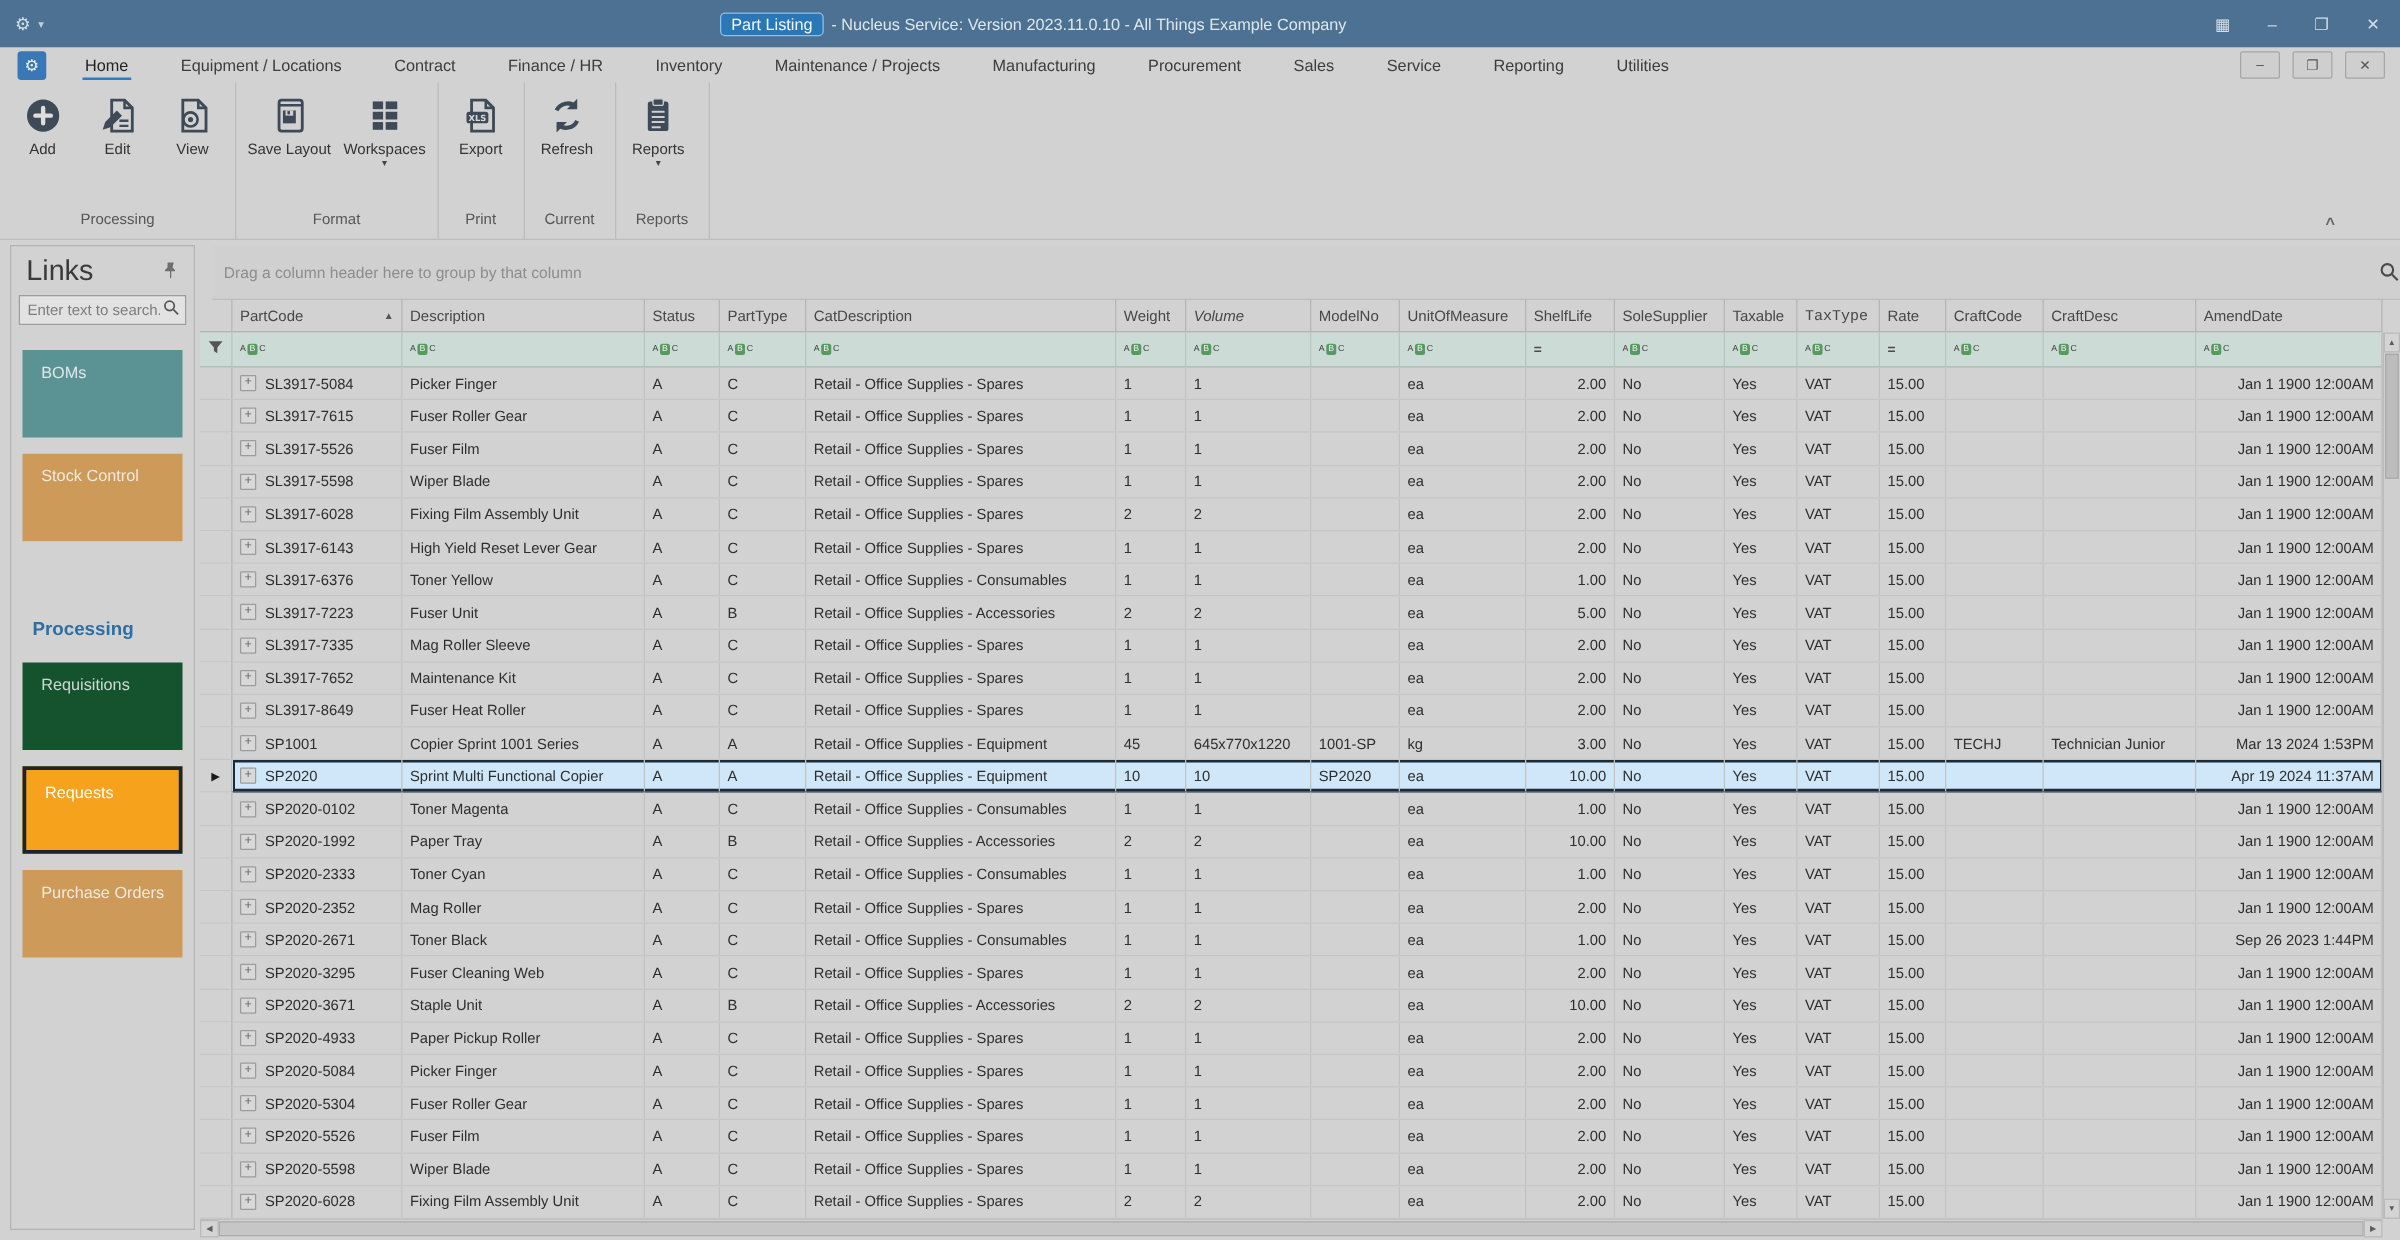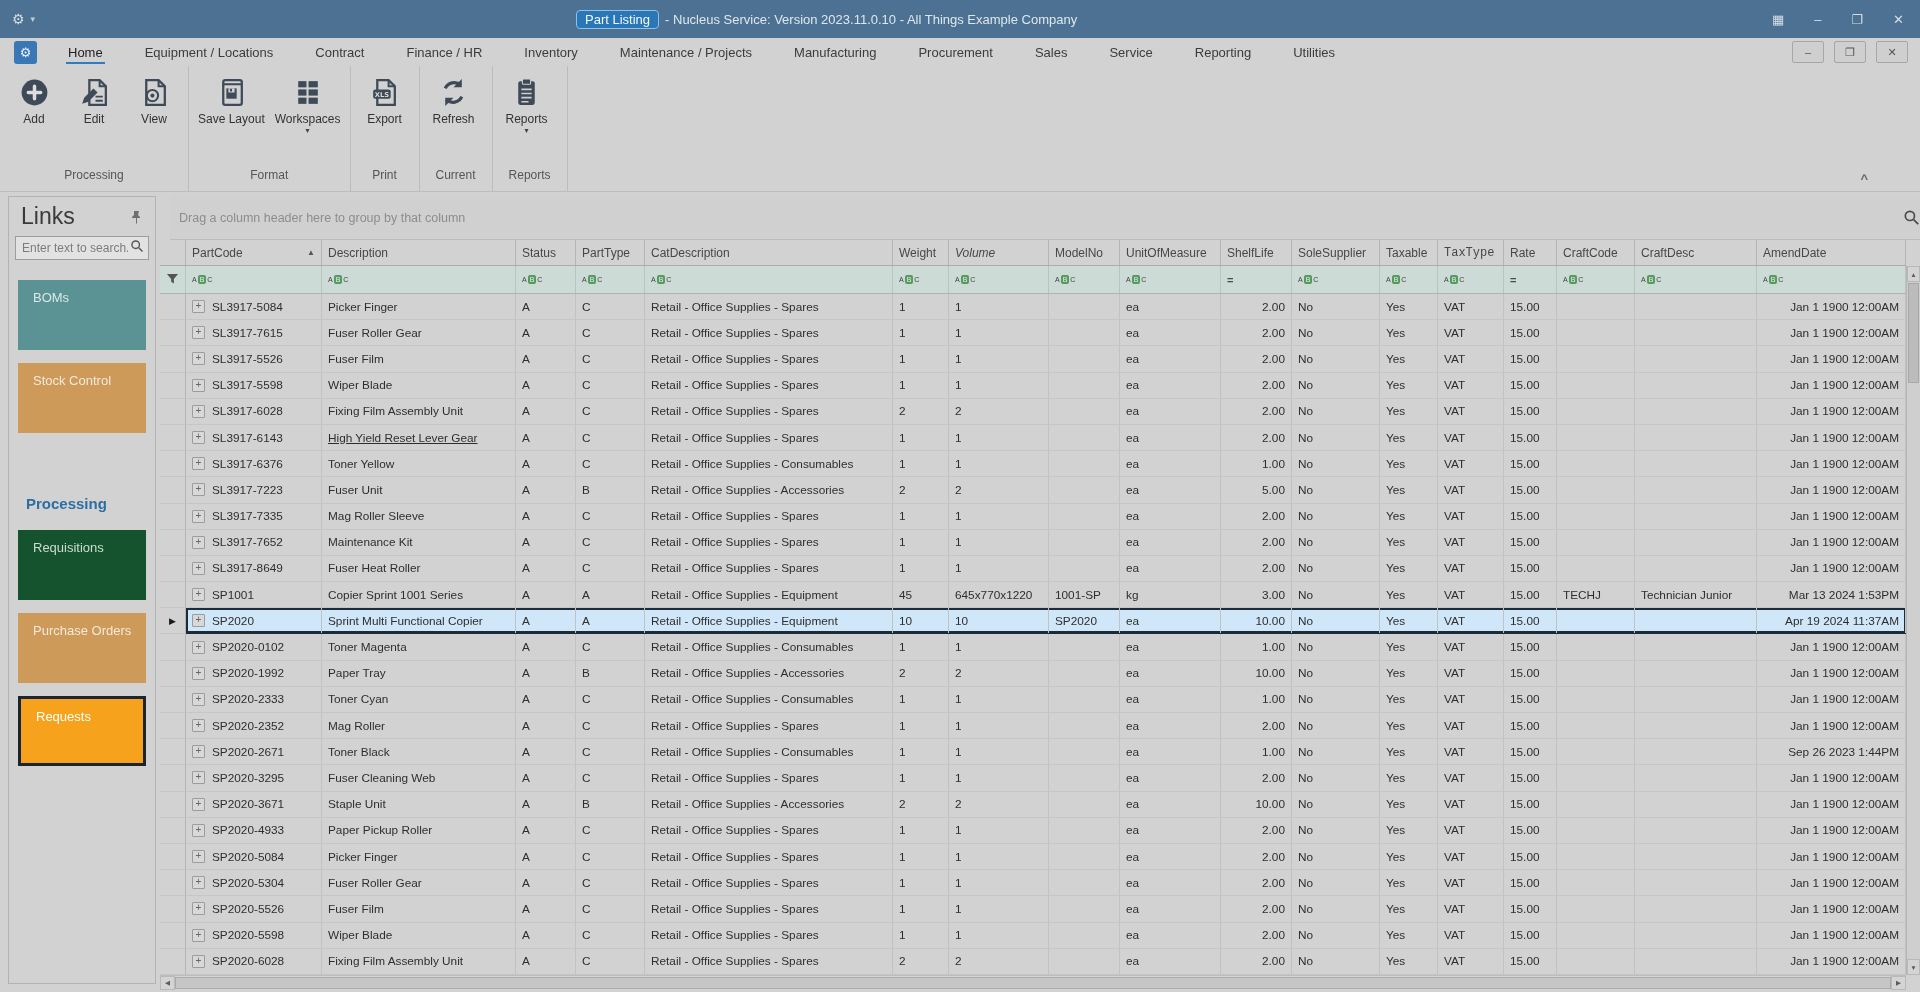--- a/index.html
+++ b/index.html
@@ -293,22 +293,22 @@
     </span>
   </div>
   <div class="sb-body">
       <div class="sb-sec">
         <div class="tile" style="background: rgb(91, 147, 149);">BOMs</div>
         <div class="tile" style="background: rgb(205, 154, 89);">Stock Control</div>
       </div>
       <div class="sb-sec second">
         <div class="sb-sec-head">Processing</div>
         <div class="tile" style="background: #14532d;">Requisitions</div>
+        <div class="tile sel" style="background: rgb(247, 162, 29);">Requests</div>
         <div class="tile" style="background: rgb(205, 154, 89);">Purchase Orders</div>
-        <div class="tile sel" style="background: rgb(247, 162, 29);">Requests</div>
       </div>
     </div>
 </div>
 
 <div class="main">
   <div class="gpanel">
     <span>Drag a column header here to group by that column</span>
     <span class="gsearch">
       <svg width="17" height="17" viewBox="0 0 16 16">
           <circle cx="6.5" cy="6.5" r="4.3" fill="none" stroke="#4a4a4a" stroke-width="1.6"></circle>
@@ -615,21 +615,21 @@
           <div class="gc right" style="flex: 0 0 149px;">Jan 1 1900 12:00AM</div>
         </div>
       </div>
       <div class="grow">
         <div class="ind"></div>
         <div class="rowcells">
           <div class="gc" style="flex: 0 0 136px;">
             <span class="exp">+</span>
             <span>SL3917-6143</span>
           </div>
-          <div class="gc" style="flex: 0 0 194px; text-decoration: underline;">High Yield Reset Lever Gear</div>
+          <div class="gc" style="flex: 0 0 194px;">High Yield Reset Lever Gear</div>
           <div class="gc" style="flex: 0 0 60px;">A</div>
           <div class="gc" style="flex: 0 0 69px;">C</div>
           <div class="gc" style="flex: 0 0 248px;">Retail - Office Supplies - Spares</div>
           <div class="gc" style="flex: 0 0 56px;">1</div>
           <div class="gc" style="flex: 0 0 100px;">1</div>
           <div class="gc" style="flex: 0 0 71px;"></div>
           <div class="gc" style="flex: 0 0 101px;">ea</div>
           <div class="gc right" style="flex: 0 0 71px;">2.00</div>
           <div class="gc" style="flex: 0 0 88px;">No</div>
           <div class="gc" style="flex: 0 0 58px;">Yes</div>

